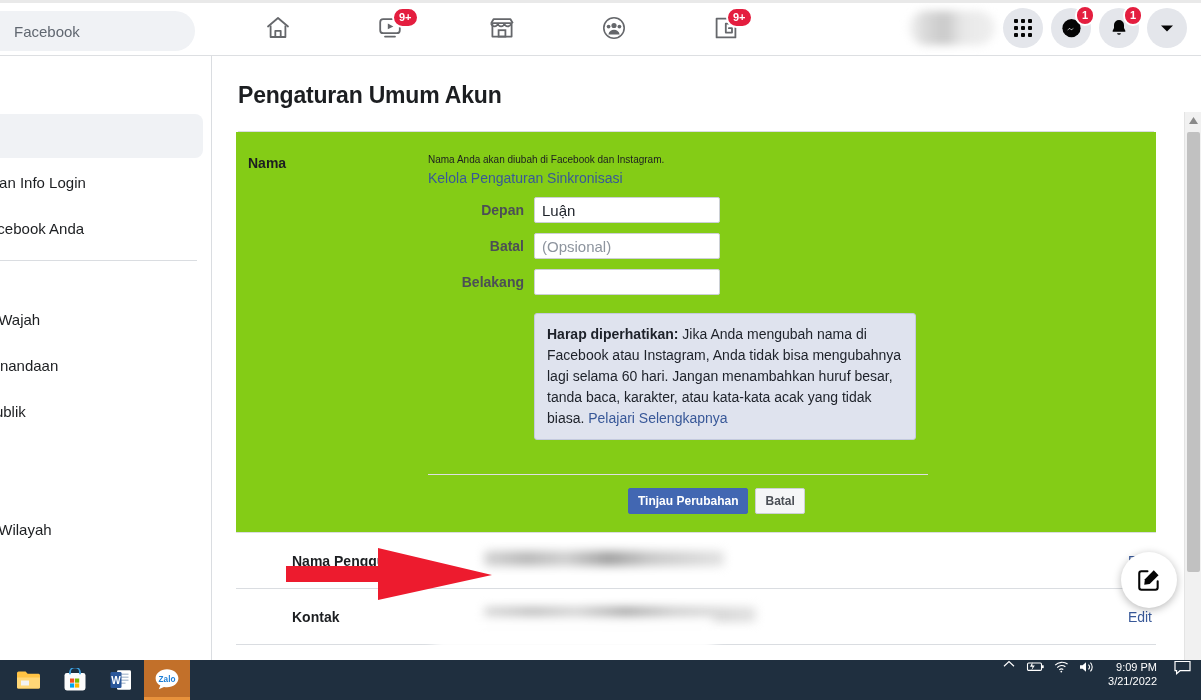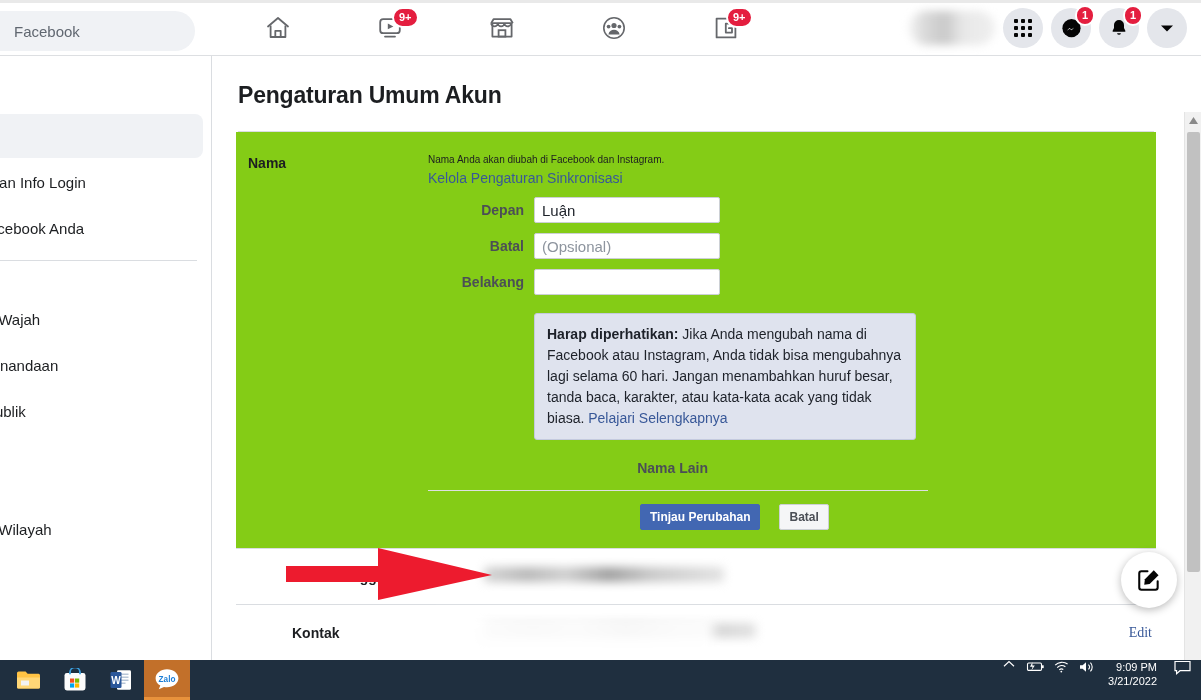--- a/index.html
+++ b/index.html
@@ -136,37 +136,36 @@
     width: 290px; text-align: right; padding-right: 10px;
     font-size: 14px; font-weight: bold; color: #4b4f56;
   }
   .altname-link { font-size: 14px; }
 
   .btn-row { display: flex; gap: 7px; margin-top: 13px; margin-left: 200px; }
   .btn {
     font-size: 12px; font-weight: bold; border-radius: 2px;
     padding: 5px 9px; cursor: pointer; line-height: 14px;
     font-family: "Liberation Sans", sans-serif;
-    margin-left: 12px;
   }
   .btn-primary { background: #4267b2; border: 1px solid #4267b2; color: #fff; }
   .btn-secondary { background: #f5f6f7; border: 1px solid #ccd0d5; color: #4b4f56; }
 
   .simple-row {
     display: flex; align-items: center; height: 56px;
     border-bottom: 1px solid #dadde1; padding: 0 0 0 12px;
   }
   .simple-label { width: 192px; flex: none; font-size: 14px; font-weight: bold; color: #1c1e21; margin-left: 44px; }
   .simple-value { flex: 1; }
   .blurred-text {
     display: inline-block; height: 15px; border-radius: 3px;
     background: linear-gradient(90deg,#d4d4d4 0%,#b8b8b8 18%,#cfcfcf 34%,#9f9f9f 52%,#c8c8c8 70%,#e2e2e2 100%);
     filter: blur(5px);
   }
-  .edit-link { font-size: 14px; color: #385898; cursor: pointer; padding-right: 4px; font-family: Liberation Serif, serif; }
+  .edit-link { font-size: 14px; color: #385898; cursor: pointer; padding-right: 4px; }
 
   
   .blur-overlay {
     position: absolute; left: 434px; top: 560px; width: 280px; height: 96px;
     background: #ffffff; filter: blur(6px); opacity: .92;
   }
 
   
   .arrow { position: absolute; left: 286px; top: 492px; width: 206px; height: 52px; }
 
@@ -363,21 +362,20 @@
           <div class="field-row">
             <div class="field-label">Belakang</div>
             <input class="field-input" type="text" style="">
           </div>
 
           <div class="notice">
             <b>Harap diperhatikan:</b><span> Jika Anda mengubah nama di Facebook atau Instagram, Anda tidak bisa mengubahnya lagi selama 60 hari. Jangan menambahkan huruf besar, tanda baca, karakter, atau kata-kata acak yang tidak biasa. </span><a class="link">Pelajari Selengkapnya</a>
           </div>
 
           <div class="altname-row">
-            <div class="altname-label">Nama Lain</div>
           </div>
 
           <div class="btn-row">
             <button class="btn btn-primary">Tinjau Perubahan</button>
             <button class="btn btn-secondary">Batal</button>
           </div>
         </div>
       </div>
 
       <div class="simple-row">

